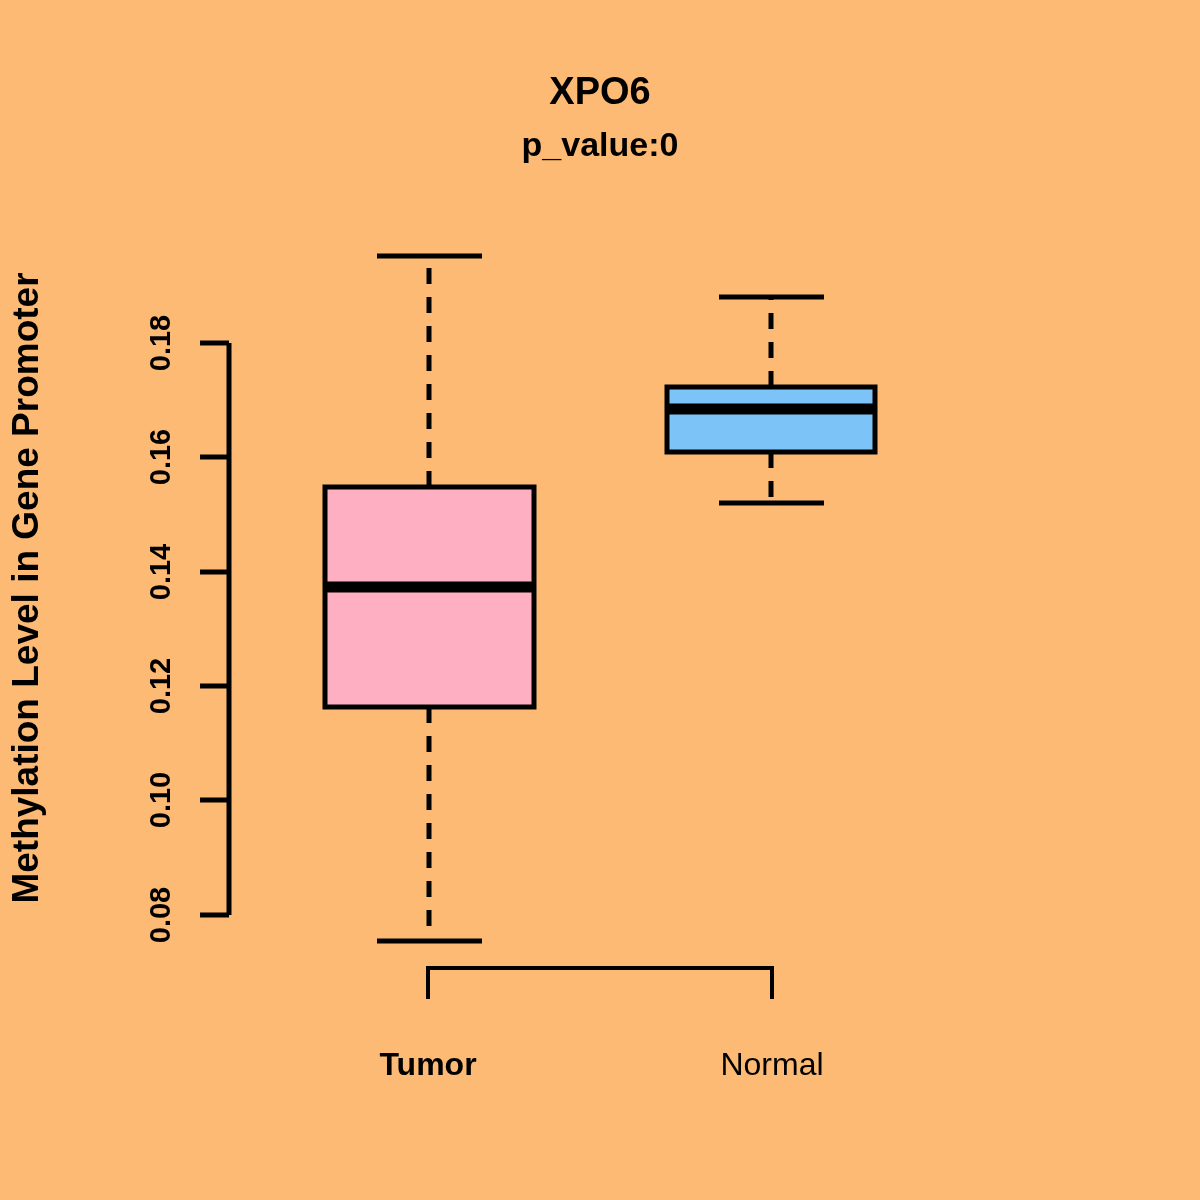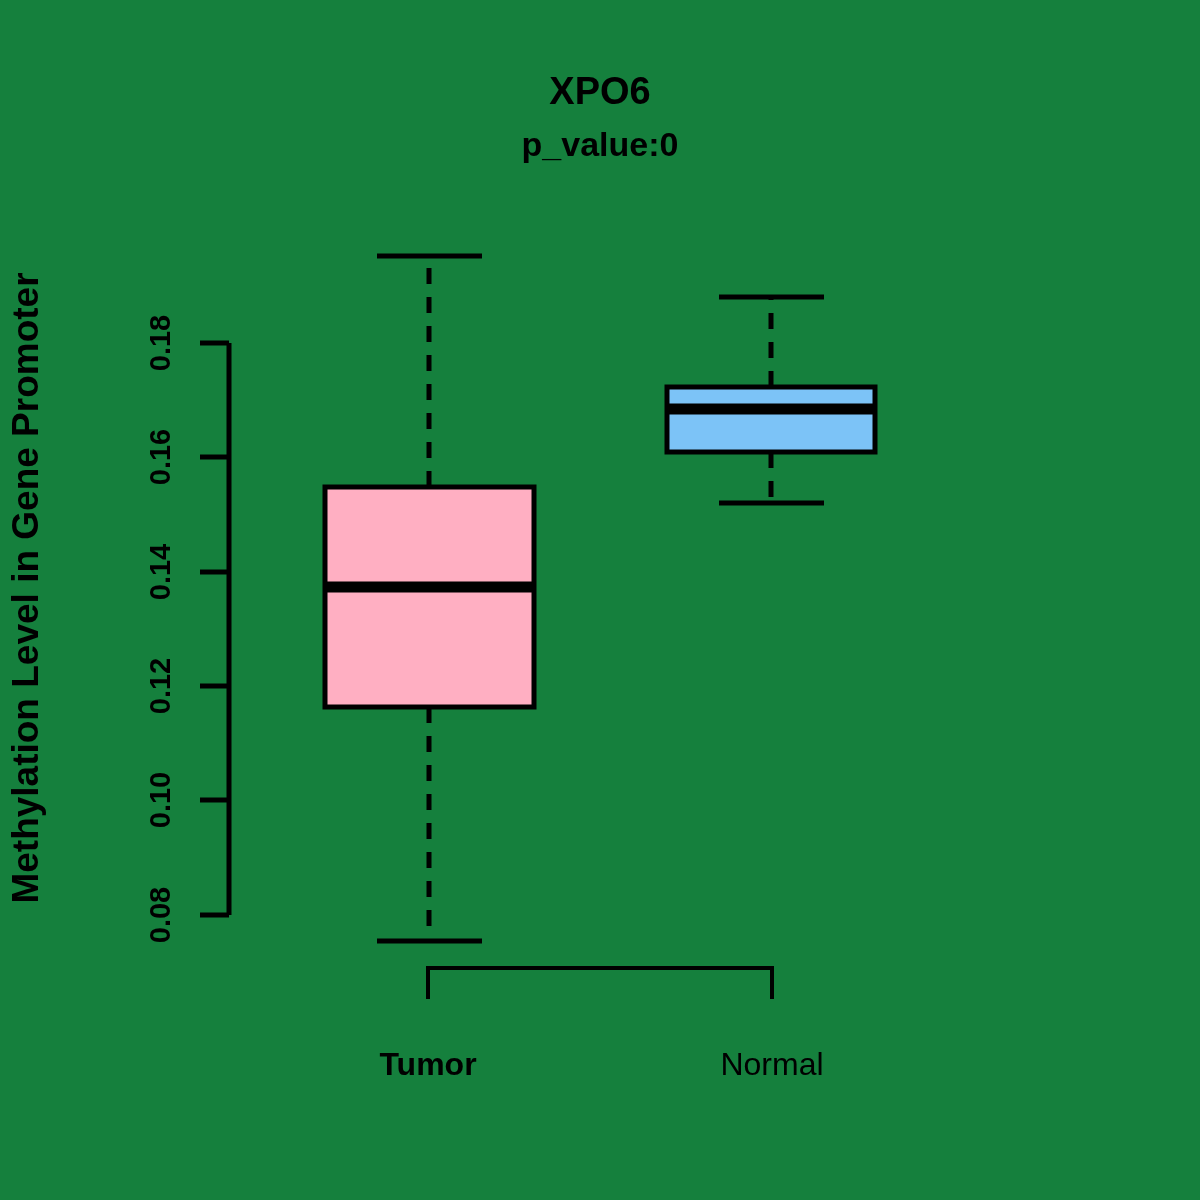--- a/index.html
+++ b/index.html
@@ -8,21 +8,21 @@
     padding: 0;
     background: #ffffff;
   }
   body {
     font-family: "Liberation Sans", sans-serif;
   }
   #plot-root {
     position: relative;
     width: 1200px;
     height: 1200px;
-    background: #15803d;
+    background: #fdba74;
     overflow: hidden;
   }
   svg.plot-canvas {
     position: absolute;
     left: 0;
     top: 0;
     width: 1200px;
     height: 1200px;
     display: block;
   }

